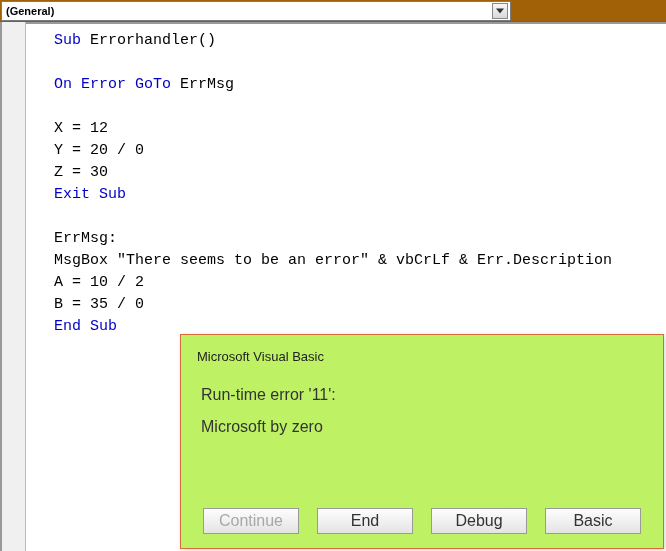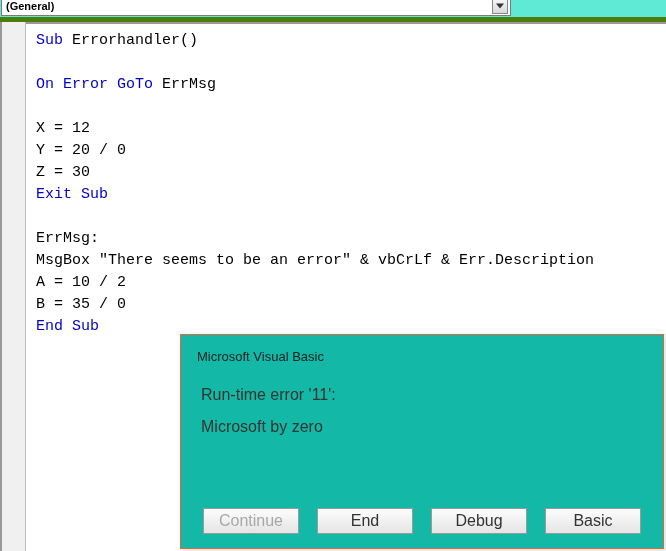--- a/index.html
+++ b/index.html
@@ -10,23 +10,22 @@
     font-size: 11px;
     background: #fff;
     width: 666px;
     height: 551px;
     overflow: hidden;
     position: relative;
   }
   .top-bar {
     display: flex;
     height: 22px;
-    border-bottom: 5px solid #4d7c0f;
-    background: #5eead4;
-    align-items: flex-end;
+    border-bottom: 1px solid #4d7c0f;
+    background: #a16207;
   }
   .dropdown {
     display: flex;
     align-items: center;
     background: #fff;
     border: 1px solid #7a7a7a;
     height: 20px;
     margin: 1px;
     padding: 0 2px 0 4px;
     font-weight: bold;
@@ -48,36 +47,36 @@
     height: calc(100% - 22px);
   }
   .gutter {
     width: 26px;
     border-right: 1px solid #bbb;
     background: #f0f0f0;
     border-left: 2px solid #999;
   }
   .code-pane {
     flex: 1;
-    padding: 6px 10px;
+    padding: 6px 28px;
     font-family: Consolas, "Courier New", monospace;
     font-size: 15px;
     line-height: 22px;
     white-space: pre;
     color: #000;
     position: relative;
     border-top: 2px solid #999;
   }
   .kw { color: #0000c8; }
 
   .dialog {
     position: absolute;
     left: 180px; top: 334px;
     width: 484px; height: 215px;
-    background: #14b8a6;
+    background: #bef264;
     border: 1px solid #d86a3a;
     box-shadow: 2px 2px 6px rgba(0,0,0,.15);
   }
   .dlg-title {
     padding: 14px 16px 10px 16px;
     font-size: 13px;
     color: #222;
   }
   .dlg-body {
     padding: 6px 20px;

